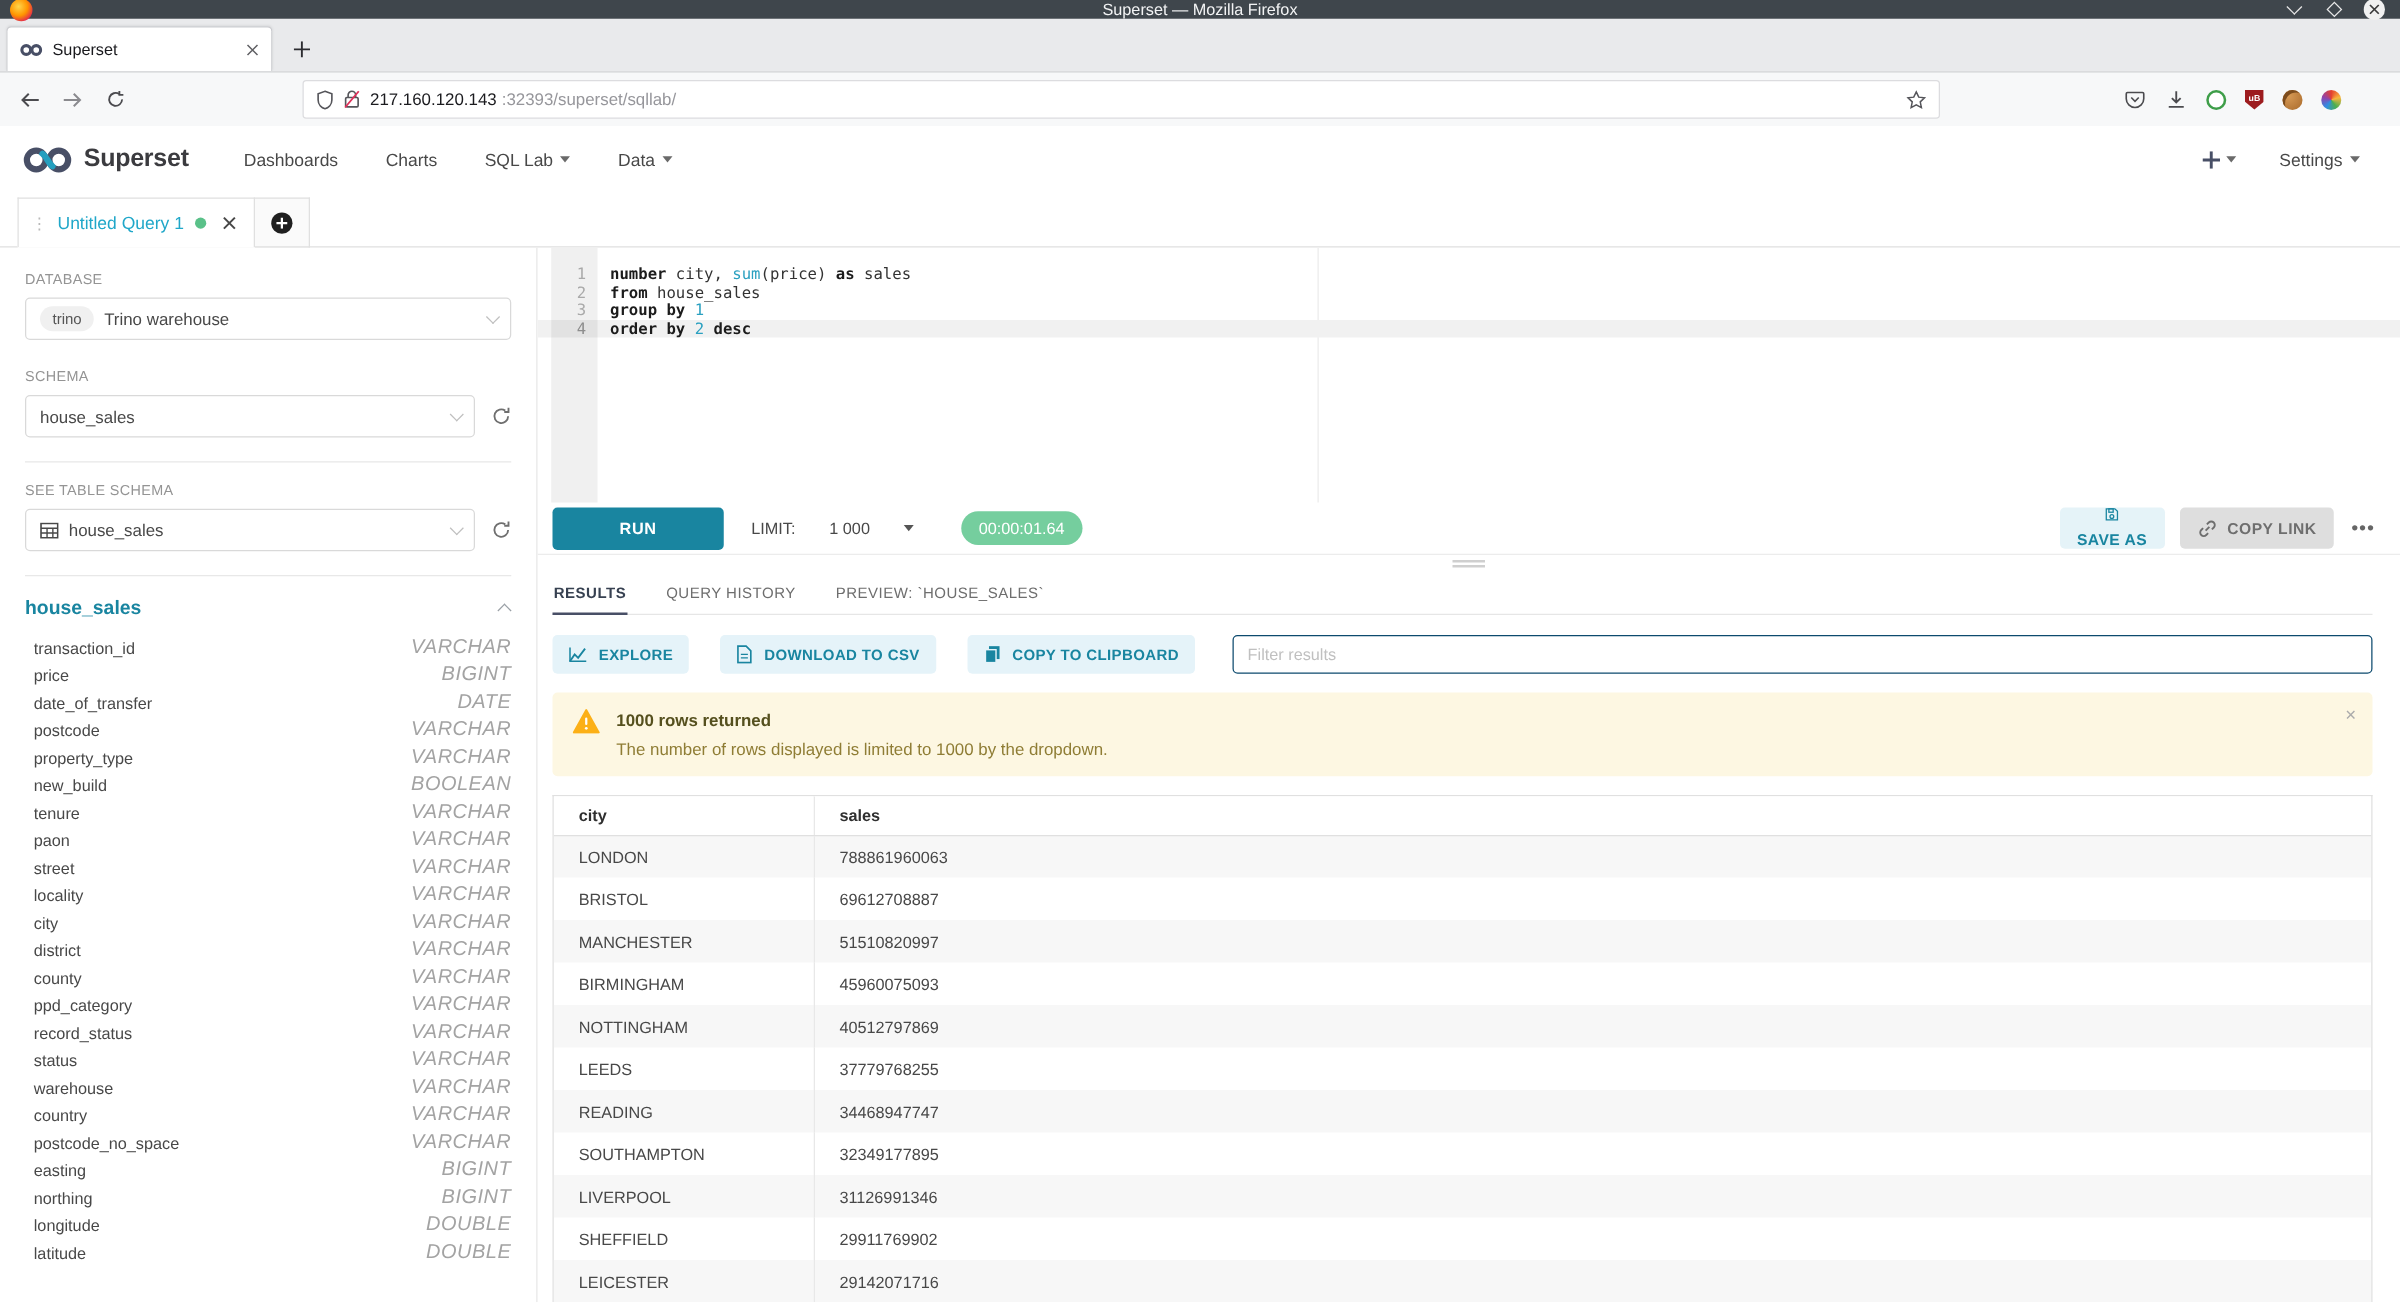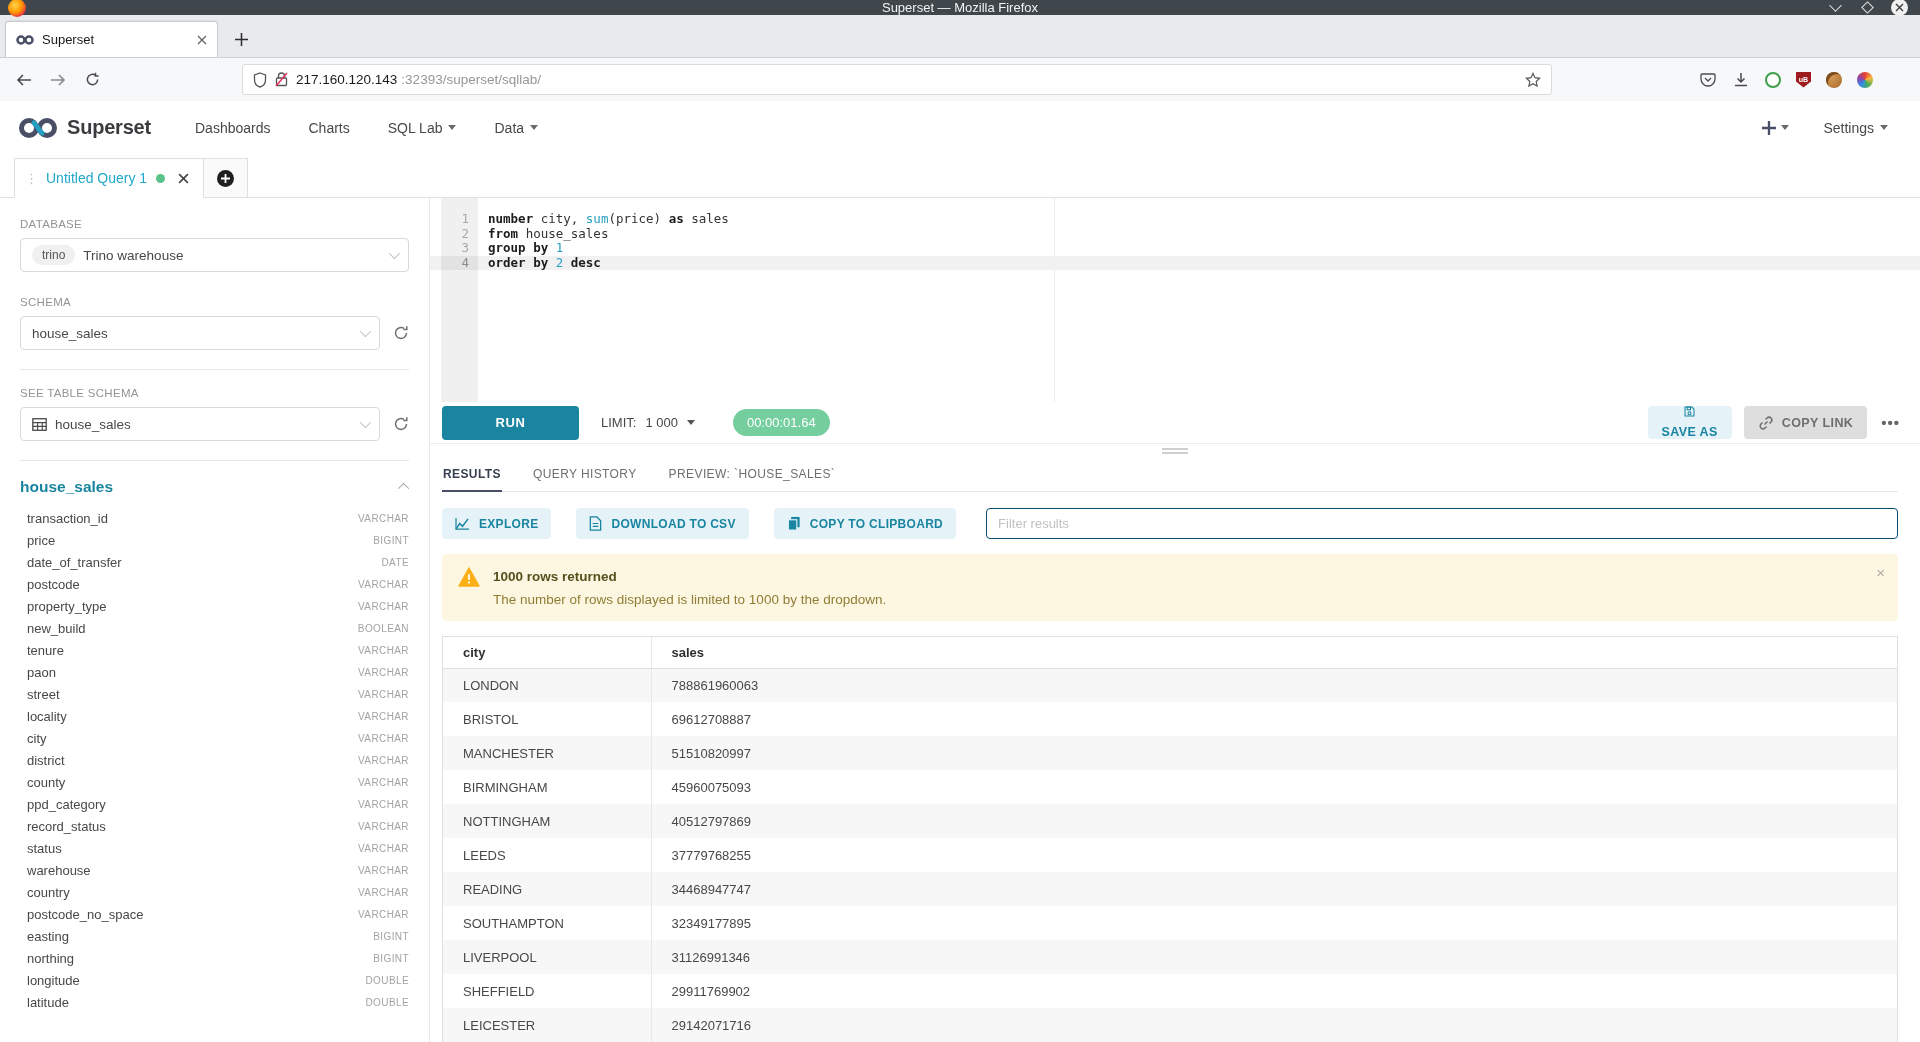--- a/index.html
+++ b/index.html
@@ -72,41 +72,41 @@
   .pill { background:#f0f0f0; border-radius:11px; padding:3px 10px; font-size:12px; color:#555; }
   .sel-text { font-size:13.5px; color:#484848; }
   .sel-chev { margin-left:auto; width:8px; height:8px; border-right:1.4px solid #bfbfbf; border-bottom:1.4px solid #bfbfbf; transform:rotate(45deg) translateY(-2px); }
   .divider { height:1px; background:#e8e8e8; margin:19px 0 0 0; }
   .tbl-heading { display:flex; align-items:center; margin-top:17px; }
   .tbl-heading-name { font-size:15.5px; font-weight:bold; color:#1985a0; }
   .collapse-chev { margin-left:auto; width:8px; height:8px; border-left:1.6px solid #9aa0a6; border-top:1.6px solid #9aa0a6; transform:rotate(45deg) translateY(2px); }
   .columns { margin-top:11px; }
   .col-row { height:22px; display:flex; align-items:center; padding-left:7px; }
   .col-name { font-size:13px; color:#484848; }
-  .col-type { margin-left:auto; font-size:10px; color:#a3a3a3; letter-spacing:0.4px; }
+  .col-type { margin-left:auto; font-size:16px; color:#a3a3a3; letter-spacing:0.4px;font-style:italic; }
 
   .workspace { flex:1; display:flex; flex-direction:column; overflow:hidden; }
 
   
   .code-area { height:204px; position:relative; flex:none; padding-top:14px; font-family:"DejaVu Sans Mono", monospace; }
   .gutter-bg { position:absolute; left:11px; top:0; bottom:0; width:37px; background:#f0f0f0; }
   .print-margin { position:absolute; left:624px; top:0; bottom:0; width:1px; background:#ececec; }
   .code-row { display:flex; height:14.5px; line-height:14.5px; position:relative; font-size:12.5px; }
   .code-row .ln { width:48px; flex:none; text-align:right; padding-right:9px; color:#a9a9a9; position:relative; z-index:1; }
   .code-row .code-cell { padding-left:10px; white-space:pre; position:relative; z-index:1; }
   .code-row.active { background:#f1f1f1; }
   .code-row.active .ln { background:#e2e2e2; margin-left:11px; width:37px; padding-right:9px; color:#8d8d8d; }
   .tok-kw { font-weight:bold; color:#1c1c1c; }
   .tok-fn { color:#2aa0c0; }
   .tok-num { color:#2aa0c0; }
   .tok-pl { color:#333; }
 
   .editor-toolbar { height:41px; flex:none; display:flex; align-items:center; padding:0 20px 0 12px; gap:22px; }
   .run-btn { width:137px; height:34px; background:#1985a0; color:#fff; border:none; border-radius:4px; font-size:13px; font-weight:bold; letter-spacing:0.6px; font-family:inherit; }
-  .limit { display:flex; align-items:center; gap:9px; font-size:13px; color:#484848; }
+  .limit { display:flex; align-items:center; gap:27px; font-size:13px; color:#484848; }
   .limit-caret { width:0;height:0;border-left:4px solid transparent;border-right:4px solid transparent;border-top:5px solid #555; }
   .timer { background:#75ce9e; color:#fff; font-size:13px; border-radius:15px; padding:6px 14px; margin-left:16px; }
   .et-right { margin-left:auto; display:flex; align-items:center; gap:12px; }
   .saveas-btn { display:flex; align-items:center; gap:8px; background:#e5f3f8; color:#1985a0; border:none; border-radius:4px;
                 font-size:12.5px; font-weight:bold; letter-spacing:0.4px; padding:0 14px; height:33px; font-family:inherit;flex-direction:column; }
   .copylink-btn { display:flex; align-items:center; gap:8px; background:#dedede; color:#6e6e6e; border:none; border-radius:4px;
                   font-size:12.5px; font-weight:bold; letter-spacing:0.4px; padding:0 14px; height:33px; font-family:inherit; }
   .more-btn { color:#666; font-size:15px; font-weight:bold; letter-spacing:1px; margin-left:2px; }
 
   .resizer { height:15px; flex:none; border-top:1px solid #ececec; display:flex; flex-direction:column; align-items:center; justify-content:center; gap:2px; }

